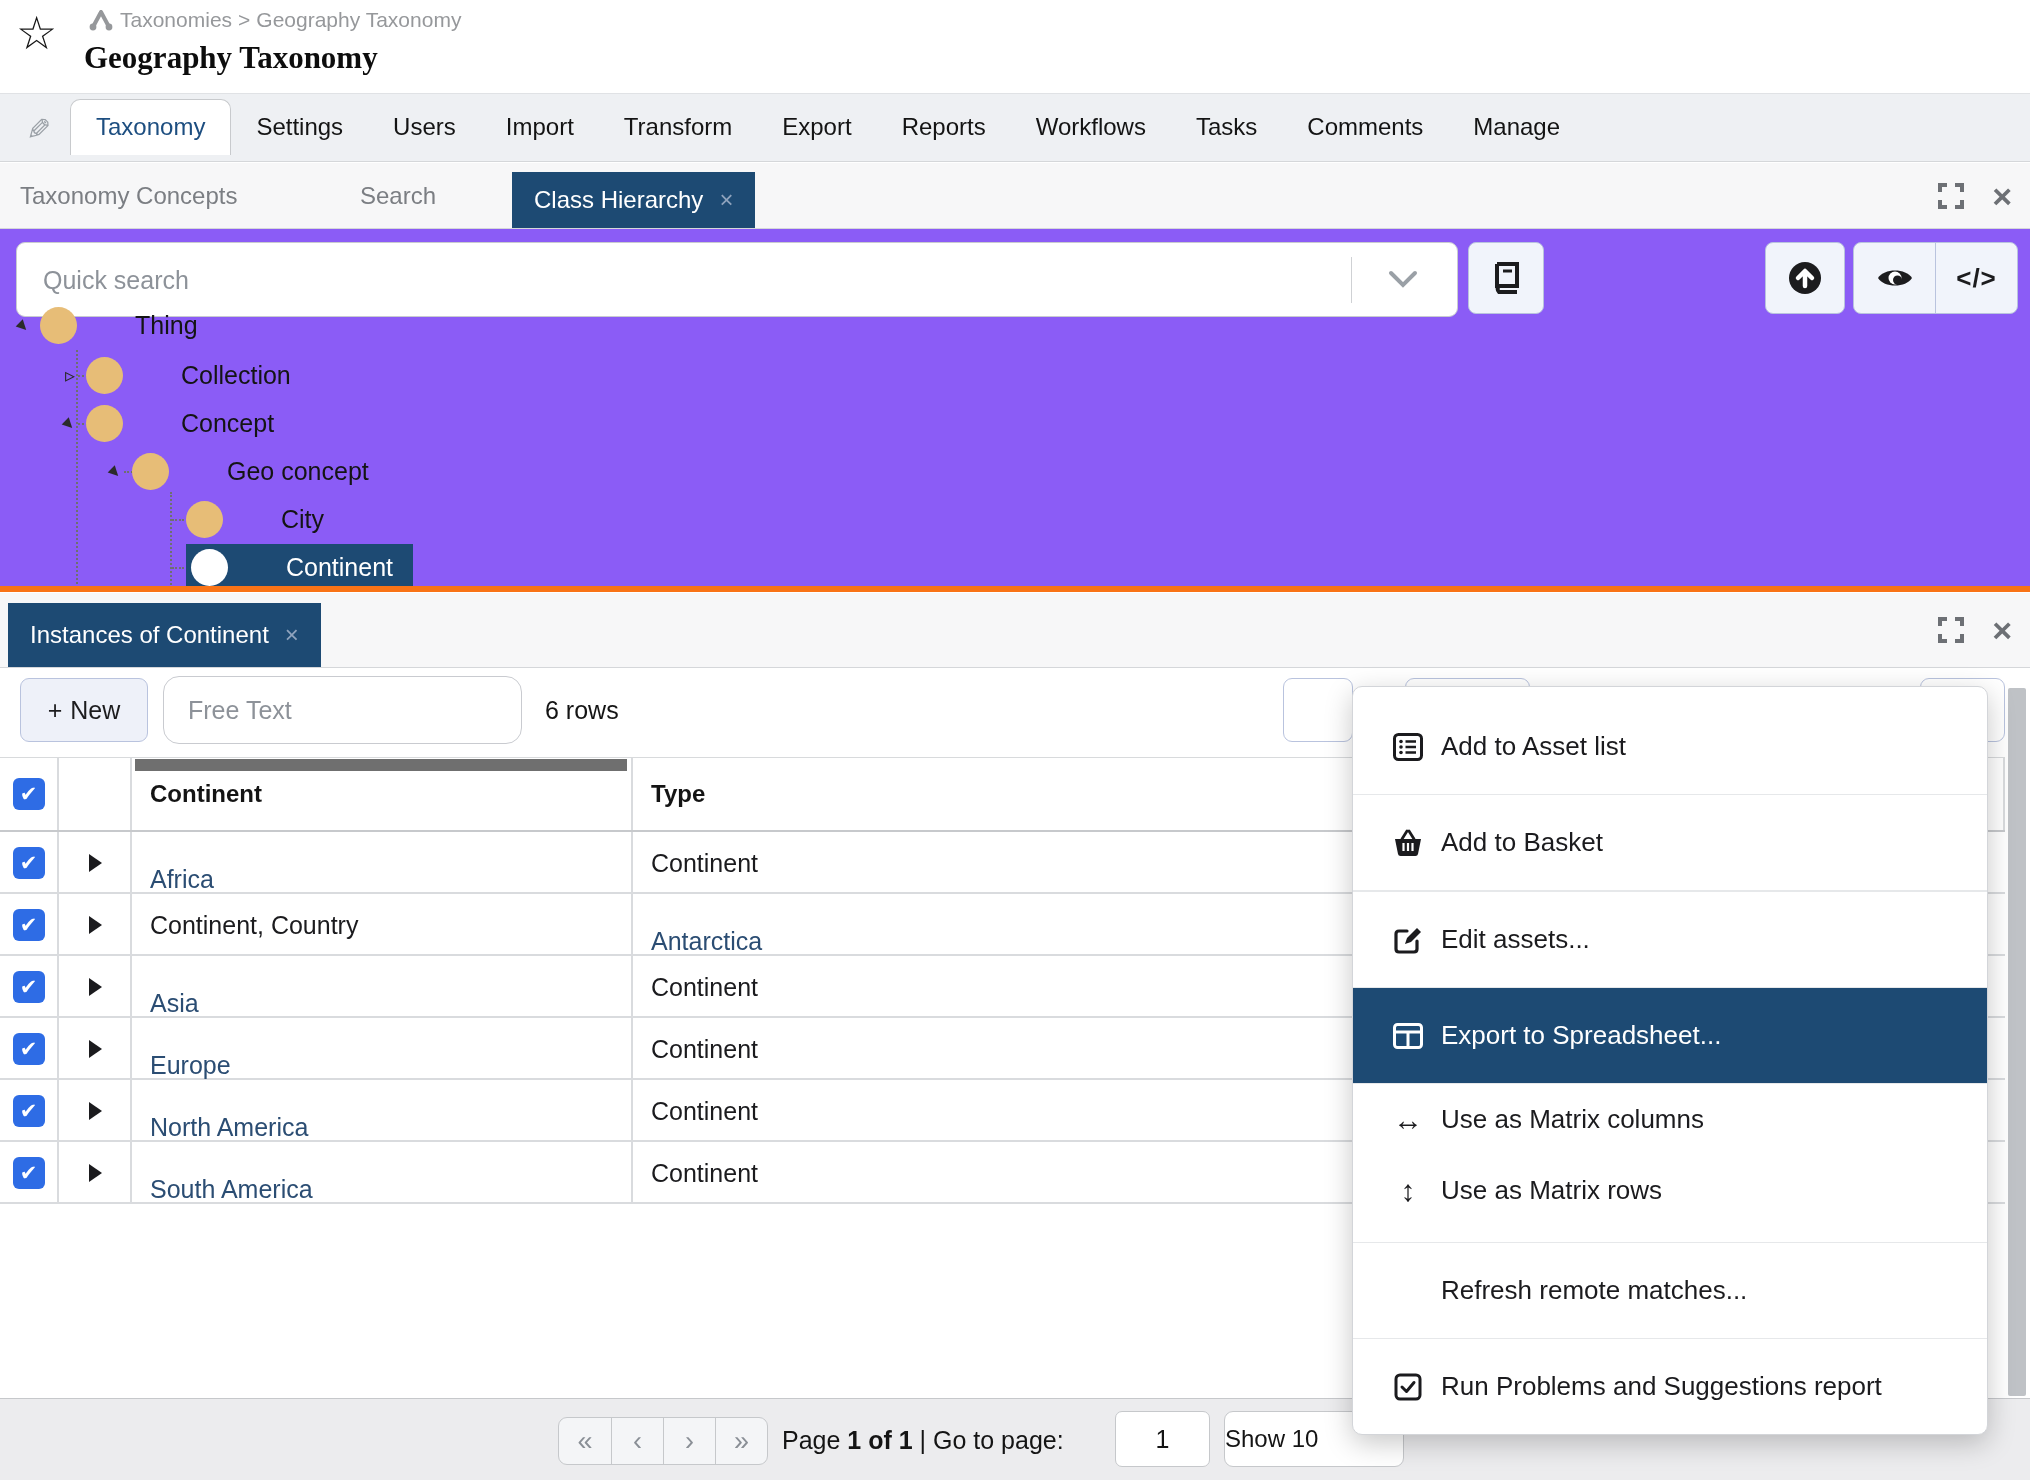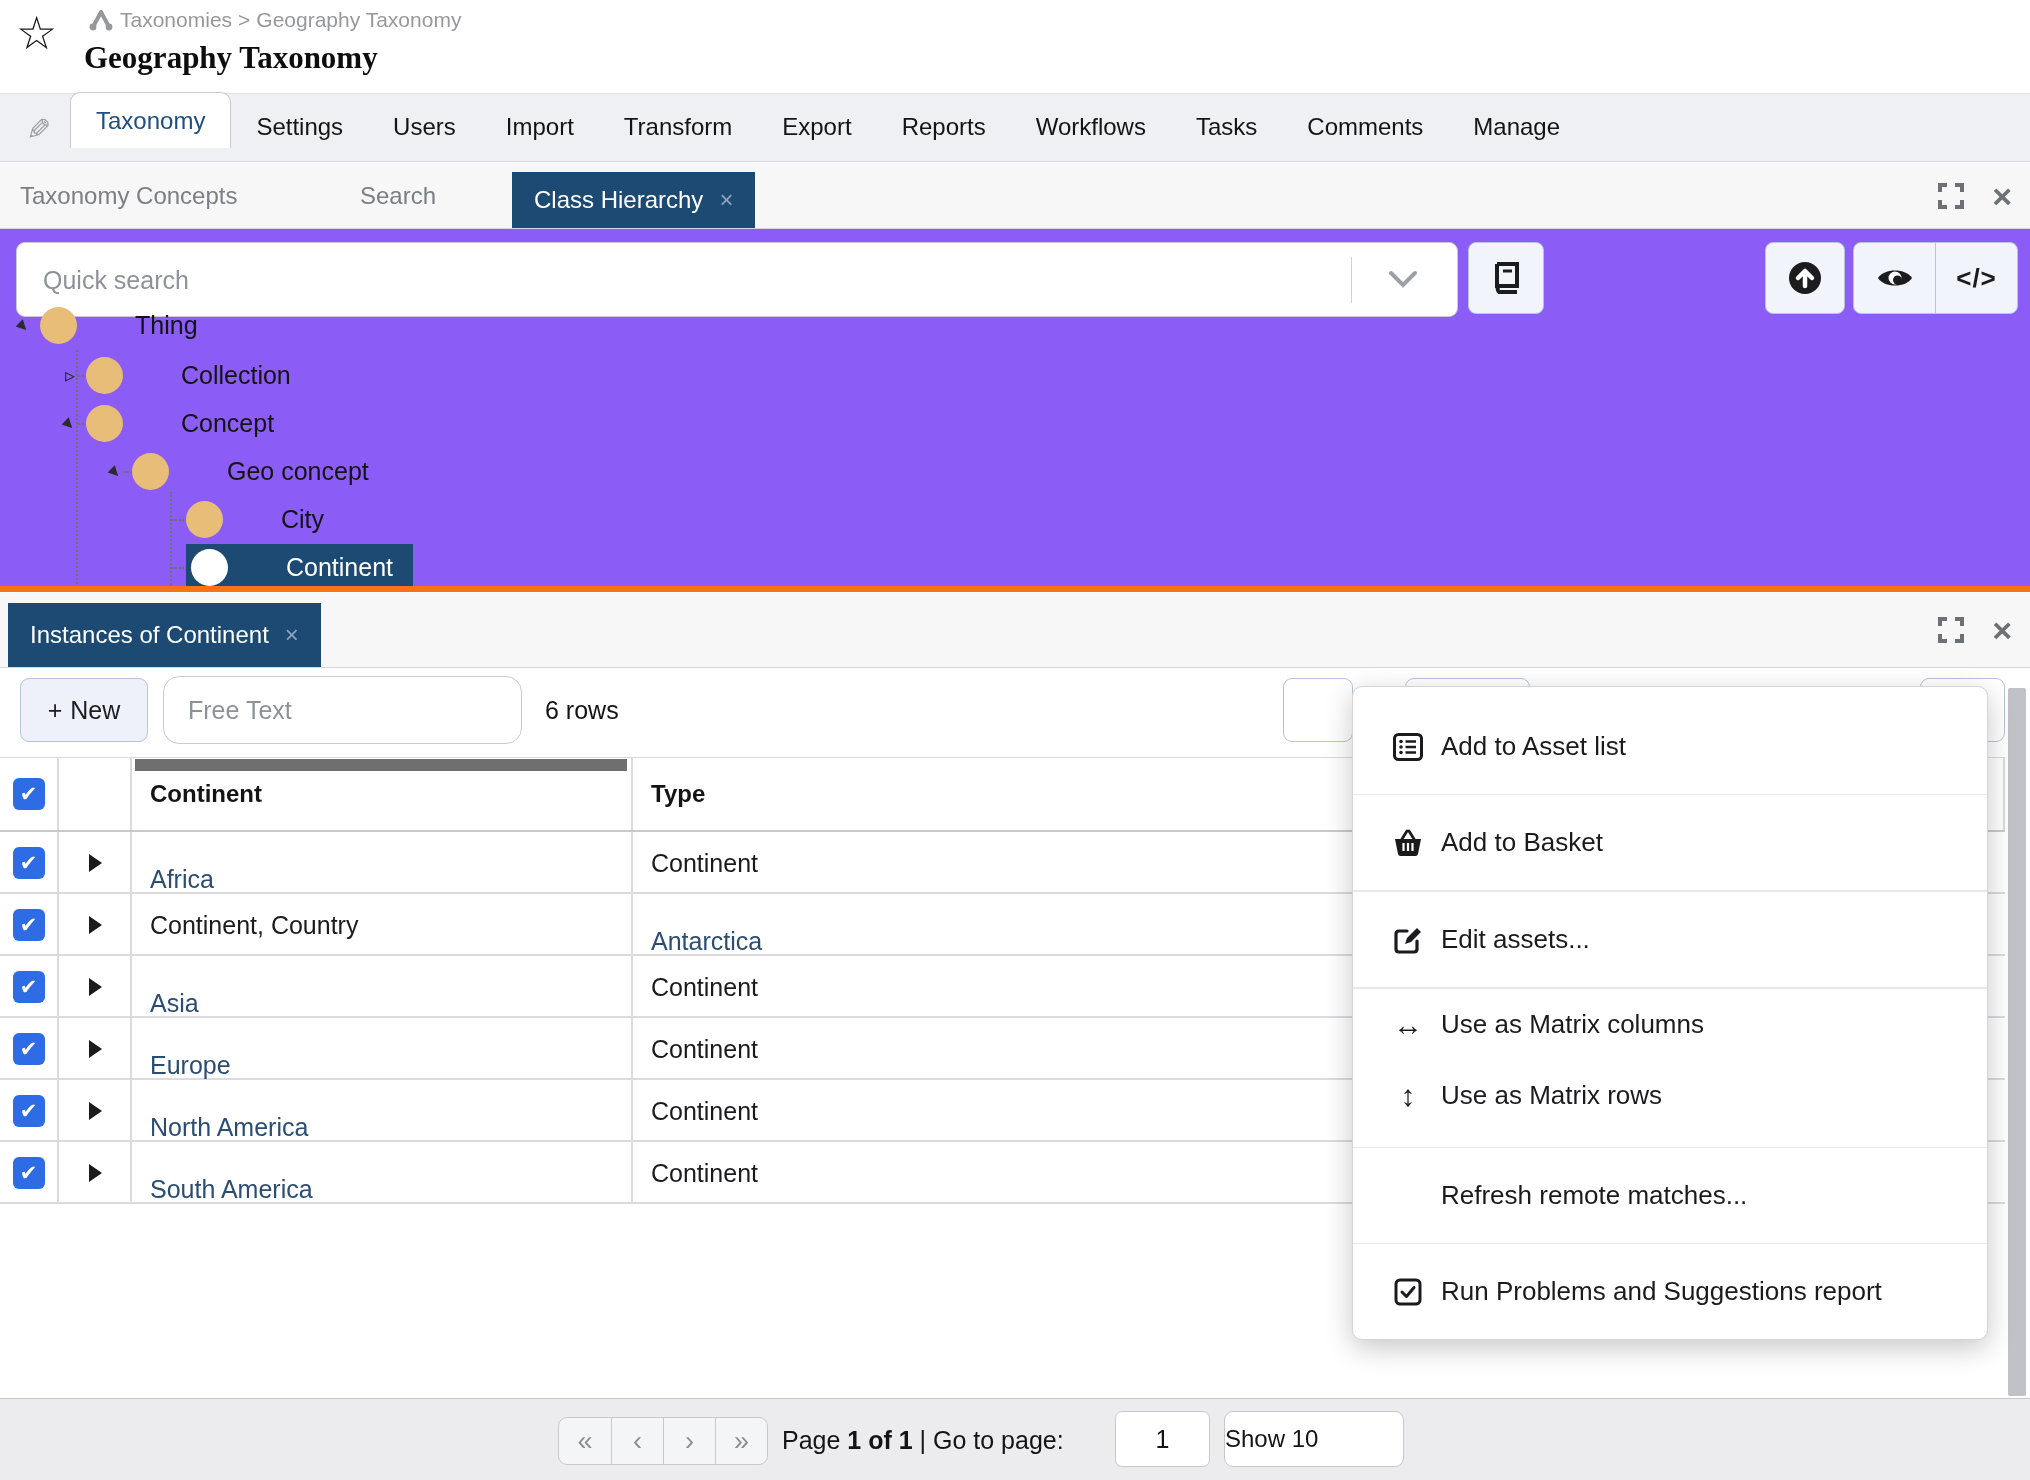--- a/index.html
+++ b/index.html
@@ -17,21 +17,21 @@
   .crumbrow { position:absolute; left:88px; top:8px; display:flex; align-items:center; gap:6px;
               font-size:21px; color:#96989b; }
   .crumbrow svg { display:block; }
   .page-title { position:absolute; left:84px; top:40px; font-family:"Liberation Serif", serif;
                 font-weight:bold; font-size:31px; color:#0d0d0d; }
   
   .main-nav { position:absolute; top:93px; left:0; width:2030px; height:69px;
               background:#eef0f3; border-top:1px solid #e0e2e5; border-bottom:1px solid #d5d7da;
               display:flex; align-items:flex-end; }
   .pencil { position:absolute; left:26px; top:18px; font-size:30px; color:#9aa0a6; transform:scaleX(-1); }
-  .nav-tabs { display:flex; margin-left:70px; height:69px; align-items:flex-start; }
+  .nav-tabs { display:flex; margin-left:70px; height:69px; align-items:center; }
   .nav-tab { font-size:24px; color:#141414; padding:0 25px; height:69px; display:flex; align-items:center; cursor:default; }
   .nav-tab.active { background:#fff; border:1.5px solid #c8cacd; border-bottom:none;
                     border-radius:10px 10px 0 0; height:56px; color:#1d4e80; }
   
   .strip { position:absolute; left:0; width:2030px; background:#f7f7f8; border-bottom:1px solid #d5d7da; }
   .strip1 { top:163px; height:66px; }
   .strip2 { top:593px; height:75px; }
   .strip-tab-plain { position:absolute; font-size:24px; color:#7b7e83; top:50%; transform:translateY(-50%); }
   .strip-tab-active { position:absolute; bottom:0; background:#1d4a73; color:#fff;
                       display:flex; align-items:center; gap:16px; font-size:24px; padding:0 22px; }
@@ -446,20 +446,29 @@
   <div class="mi">
     <span class="mico">
       <svg width="30" height="28" viewBox="0 0 30 28">
           <path d="M24 15 V23 Q24 26 21 26 H6 Q3 26 3 23 V8 Q3 5 6 5 H14" fill="none" stroke="currentColor" stroke-width="3.2" stroke-linecap="round"></path>
           <path d="M12 18 L14 12 L24 2 L28 6 L18 16 Z" fill="currentColor"></path>
         </svg>
     </span>
     <span class="mlabel">Edit assets...</span>
   </div>
   <div class="mdiv"></div>
+  <div class="mi highlight">
+    <span class="mico">
+      <svg width="30" height="26" viewBox="0 0 30 26">
+          <rect x="1.5" y="1.5" width="27" height="23" rx="3" fill="none" stroke="currentColor" stroke-width="3"></rect>
+          <path d="M2 9 H28 M15 9 V24" stroke="currentColor" stroke-width="3"></path>
+        </svg>
+    </span>
+    <span class="mlabel">Export to Spreadsheet...</span>
+  </div>
   <div class="mdiv"></div>
   <div class="mi small">
     <span class="mico arrow-glyph">↔</span>
     <span class="mlabel">Use as Matrix columns</span>
   </div>
   <div class="mi small">
     <span class="mico arrow-glyph">↕</span>
     <span class="mlabel">Use as Matrix rows</span>
   </div>
   <div class="mdiv gap"></div>

